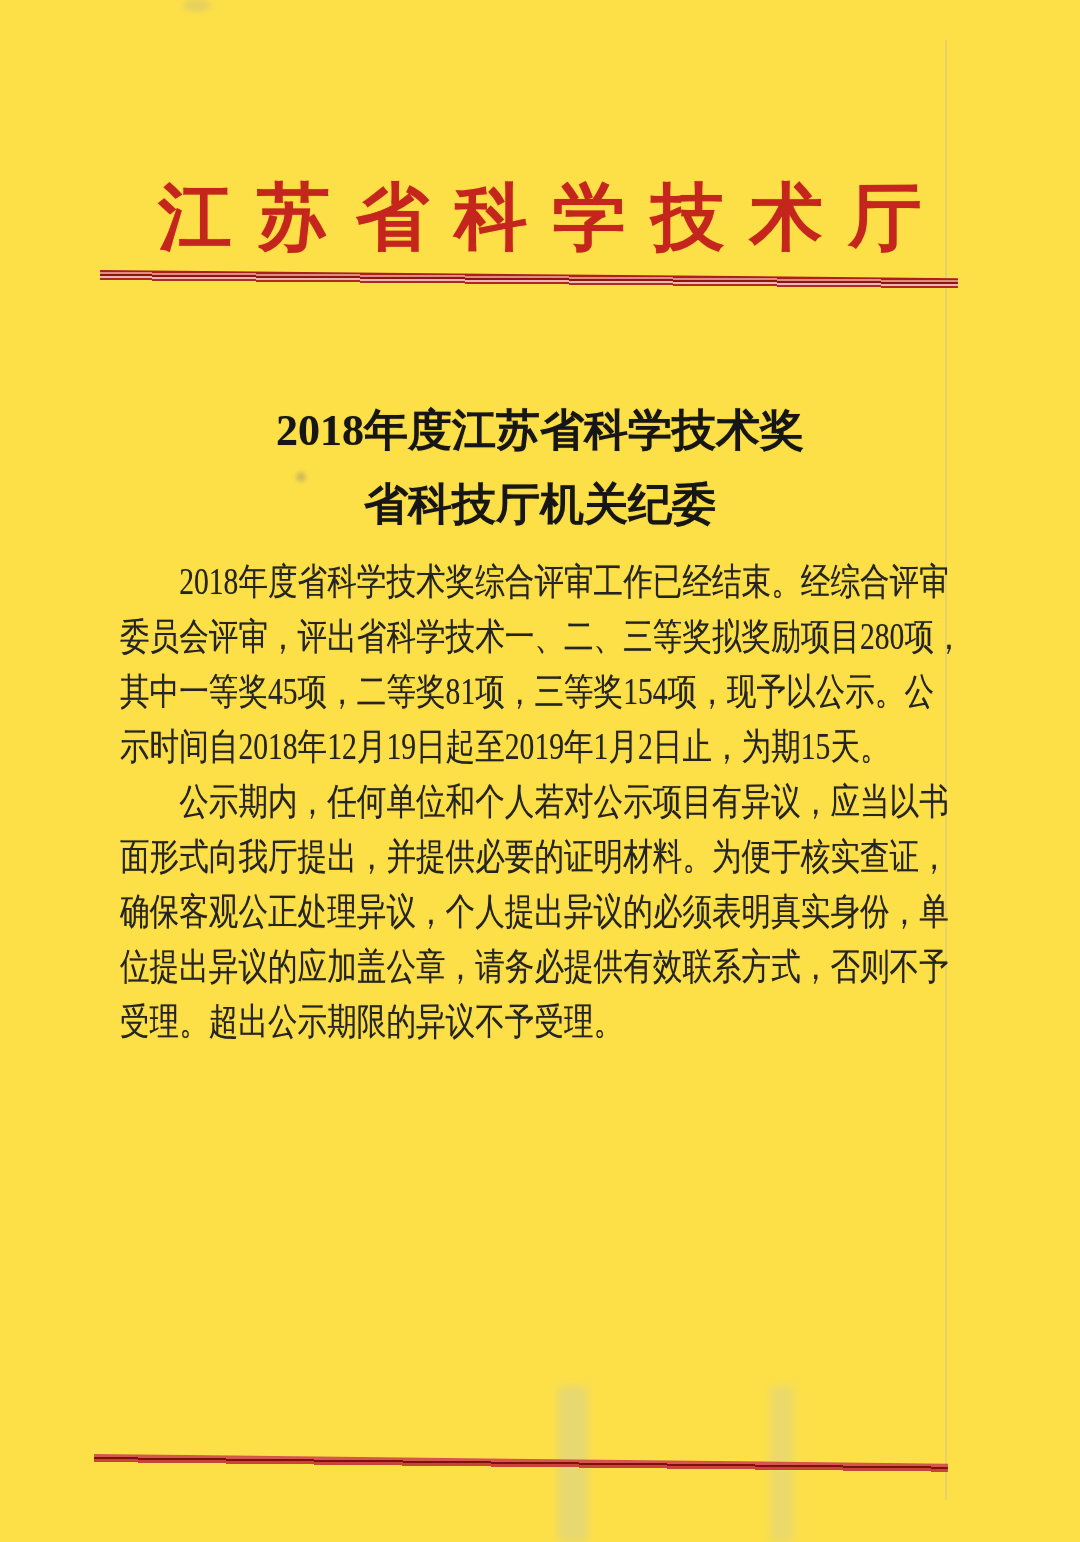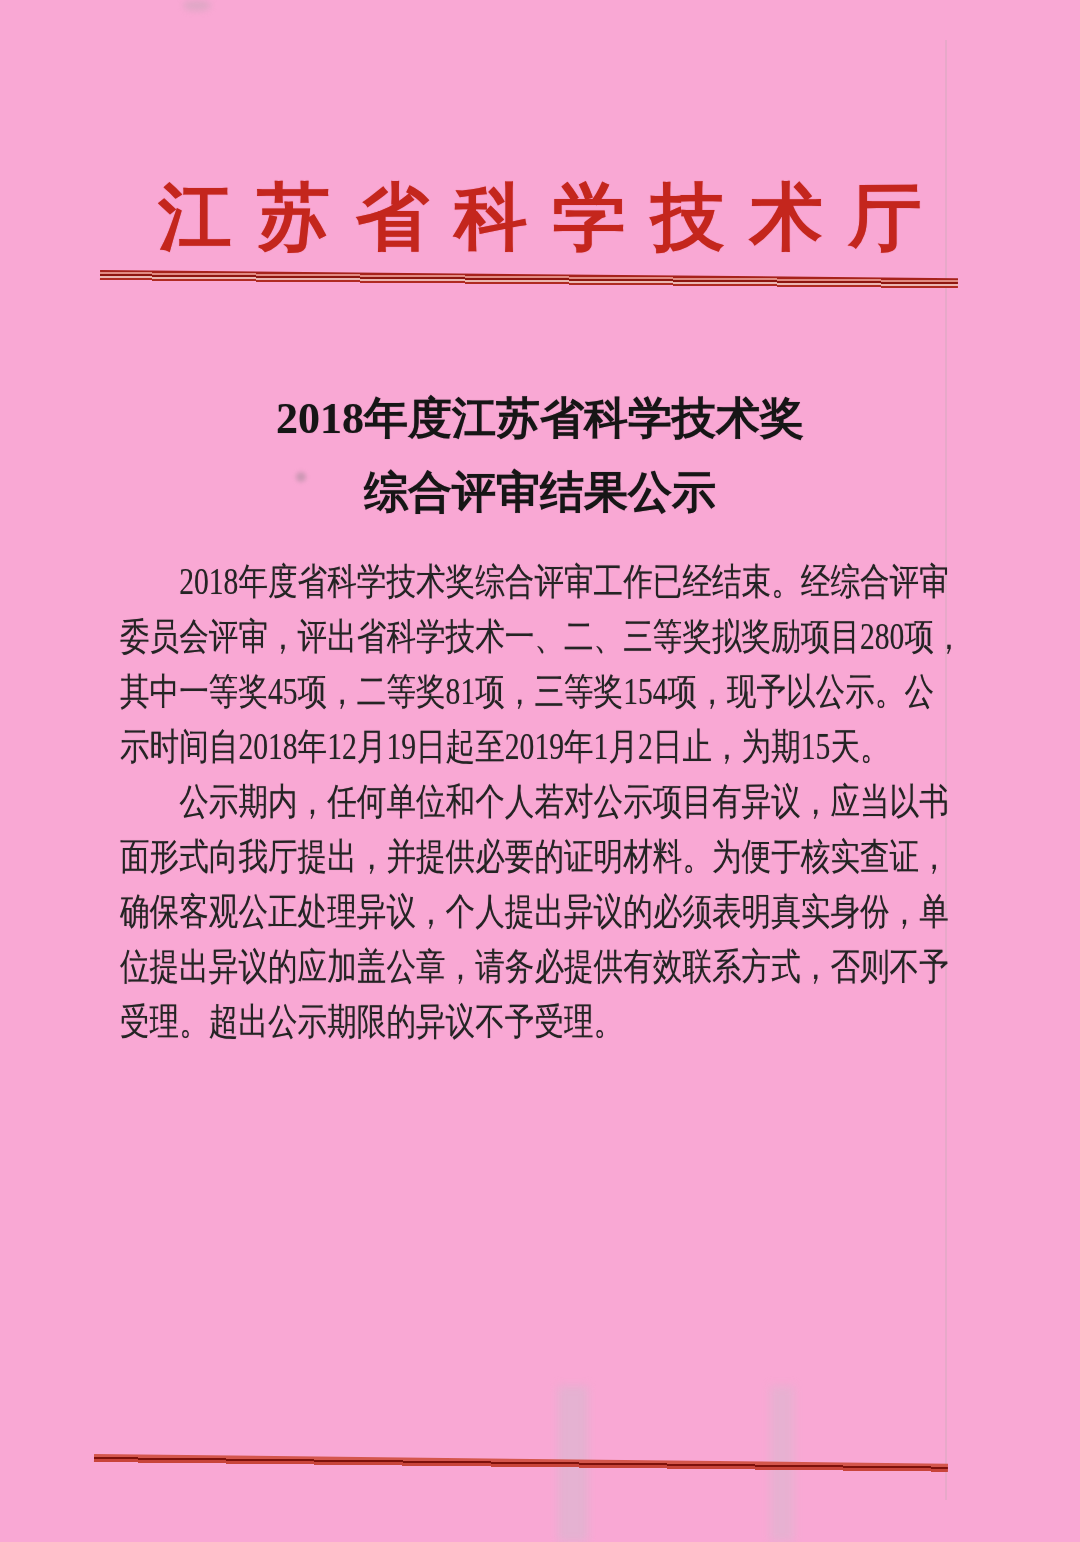--- a/index.html
+++ b/index.html
@@ -1,21 +1,21 @@
 <!DOCTYPE html>
 <html><head>
 <meta charset="utf-8">
 <style>
   html, body { margin: 0; padding: 0; background: #e9e9e9; }
   .page {
     position: relative;
     width: 1080px;
     height: 1542px;
     margin: 0 auto;
-    background: #f9a8d4;
+    background: #fde047;
     overflow: hidden;
     font-family: "Liberation Serif", "DejaVu Serif", serif;
   }
 
   
   .agency {
     position: absolute;
     top: 180px;
     left: 0; right: 0;
     text-align: center;
@@ -57,21 +57,21 @@
 
   
   .doc-title {
     position: absolute;
     top: 382px; left: 0; right: 0;
     text-align: center;
     font-size: 44px;
     font-weight: bold;
     color: #161616;
     line-height: 74px;
-    margin: 0;
+    margin: 12px;
     text-shadow: 0 0 1px rgba(0,0,0,0.4);
   }
 
   
   .body-block {
     position: absolute;
     top: 556px; left: 120px; width: 900px;
     color: #242424;
   }
   .body-line {
@@ -133,21 +133,21 @@
   <div class="streak-a"></div>
   <div class="streak-b"></div>
   <div class="edge-right"></div>
 
   <div class="agency">江苏省科学技术厅</div>
 
   <div class="rule-top"></div>
 
   <h1 class="doc-title">
     <div>2018年度江苏省科学技术奖</div>
-    <div>综合评审结果公示</div>
+    <div>省科技厅机关纪委</div>
   </h1>
 
   <div class="body-block">
     <div class="body-line indent">2018年度省科学技术奖综合评审工作已经结束。经综合评审</div>
     <div class="body-line">委员会评审，评出省科学技术一、二、三等奖拟奖励项目280项，</div>
     <div class="body-line">其中一等奖45项，二等奖81项，三等奖154项，现予以公示。公</div>
     <div class="body-line">示时间自2018年12月19日起至2019年1月2日止，为期15天。</div>
     <div class="body-line indent">公示期内，任何单位和个人若对公示项目有异议，应当以书</div>
     <div class="body-line">面形式向我厅提出，并提供必要的证明材料。为便于核实查证，</div>
     <div class="body-line">确保客观公正处理异议，个人提出异议的必须表明真实身份，单</div>

